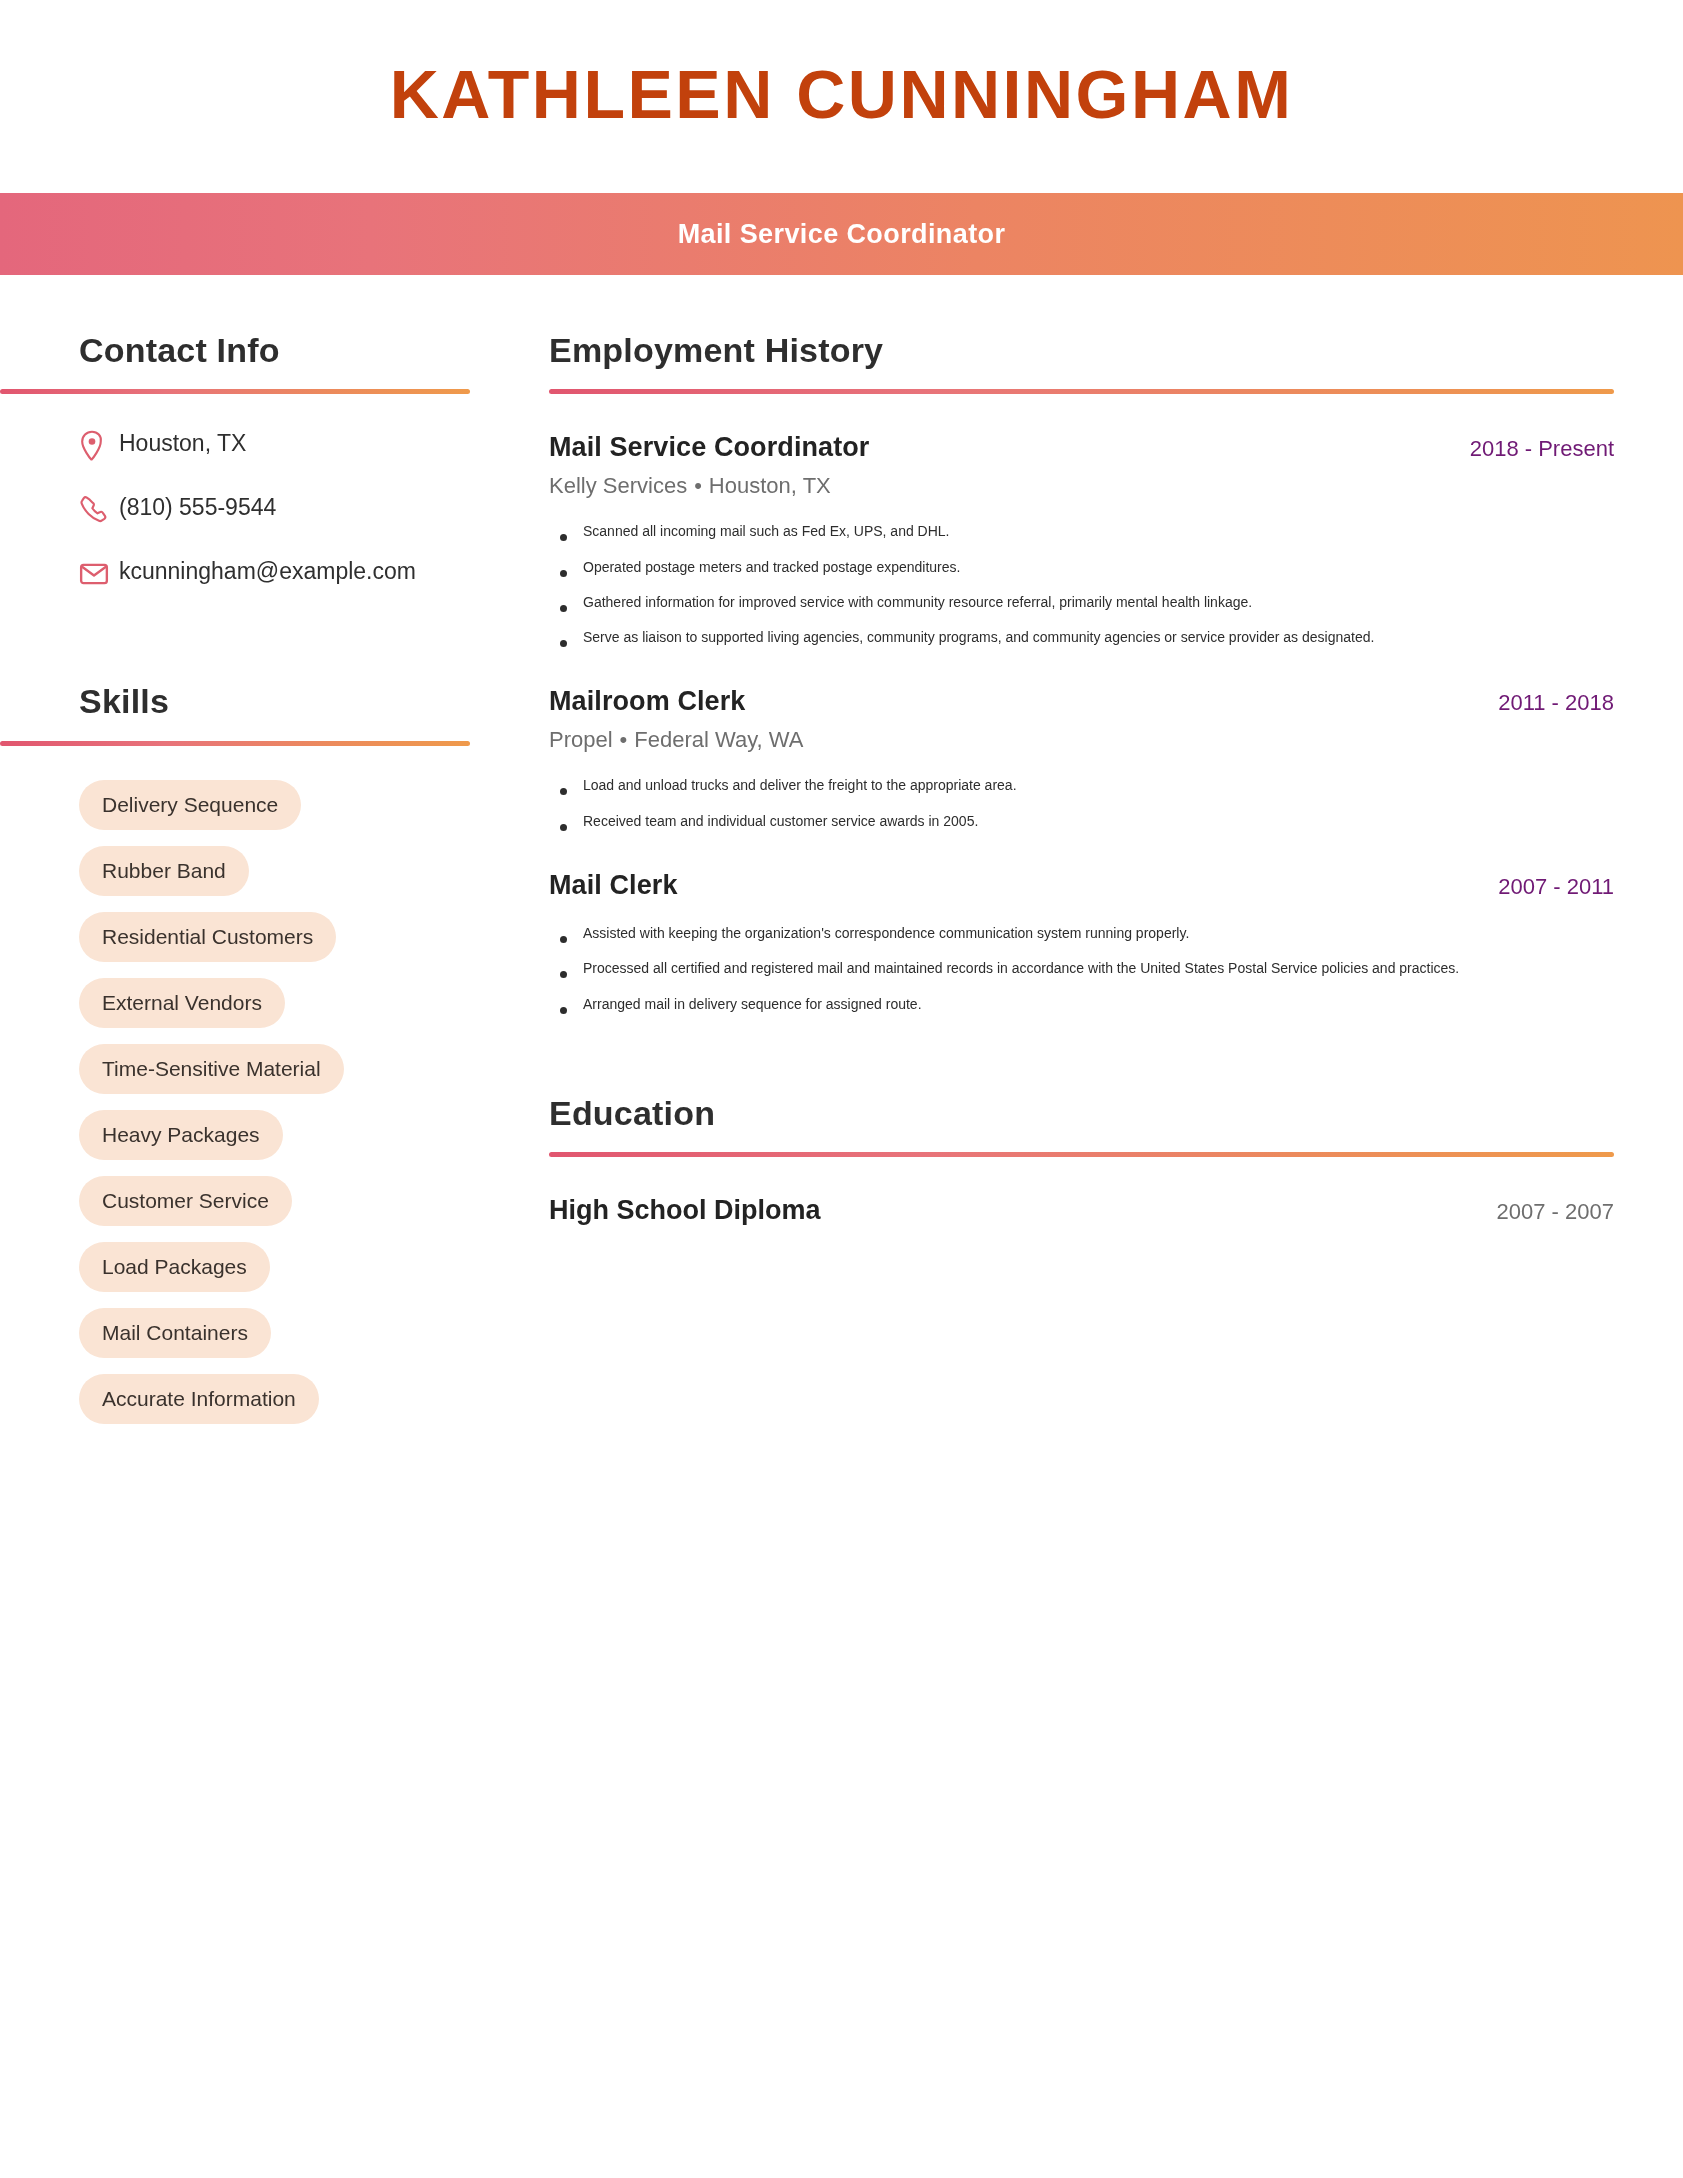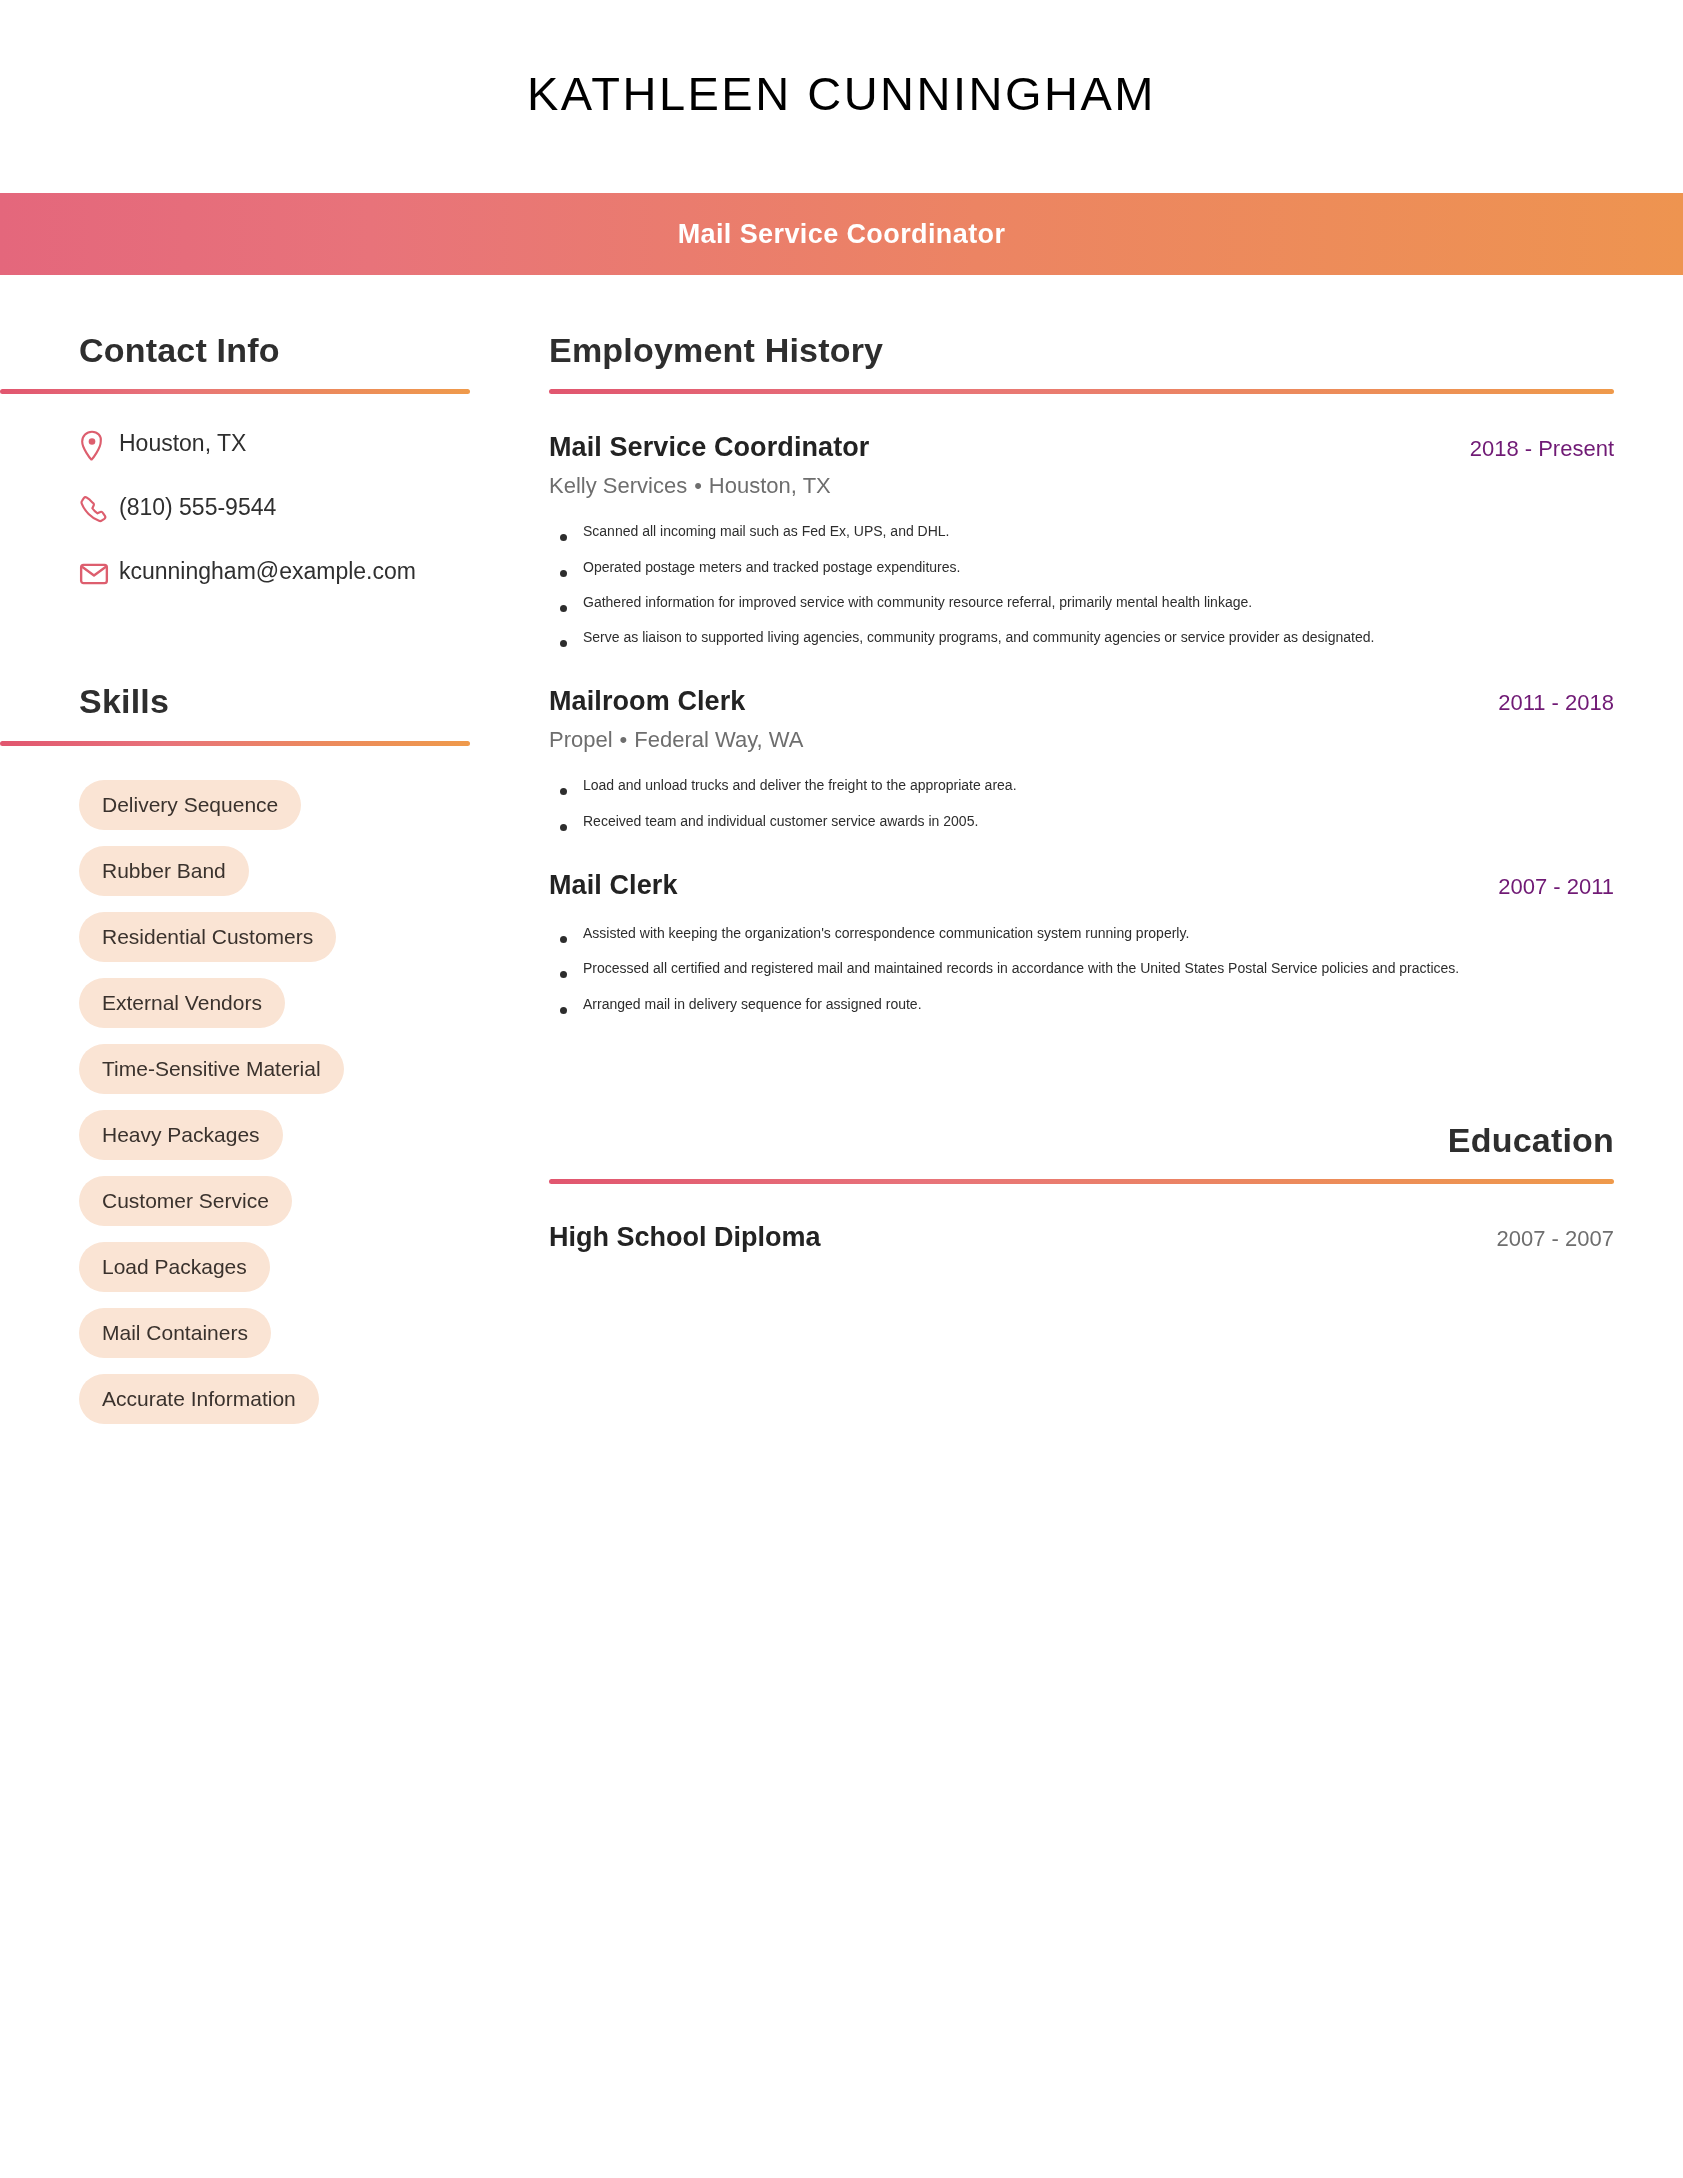--- a/index.html
+++ b/index.html
@@ -22,24 +22,24 @@
 
   
   .name-block {
     height: 193px;
     display: flex;
     align-items: center;
     justify-content: center;
     padding-bottom: 6px;
   }
   .full-name {
-    font-size: 47px;
-    font-weight: 400;
+    font-size: 68px;
+    font-weight: 700;
     letter-spacing: 2.5px;
-    color: #000000;
+    color: #c2410c;
     text-transform: uppercase;
     white-space: nowrap;
   }
 
   .title-bar {
     height: 82px;
     width: 100%;
     background: linear-gradient(90deg, #e4677c 0%, #e8737a 22%, #ec8463 58%, #ee9450 100%);
     display: flex;
     align-items: center;
@@ -175,21 +175,21 @@
     position: absolute;
     left: 11px;
     top: 13px;
     width: 7px;
     height: 7px;
     border-radius: 50%;
     background: #2d2d2d;
   }
 
   
-  .edu-block { margin-top: 107px; text-align: right; }
+  .edu-block { margin-top: 80px; }
   .edu-item {
     display: flex;
     justify-content: space-between;
     align-items: baseline;
     margin-top: 38px;
   }
   .edu-degree {
     font-size: 27px;
     font-weight: 700;
     color: #232323;

